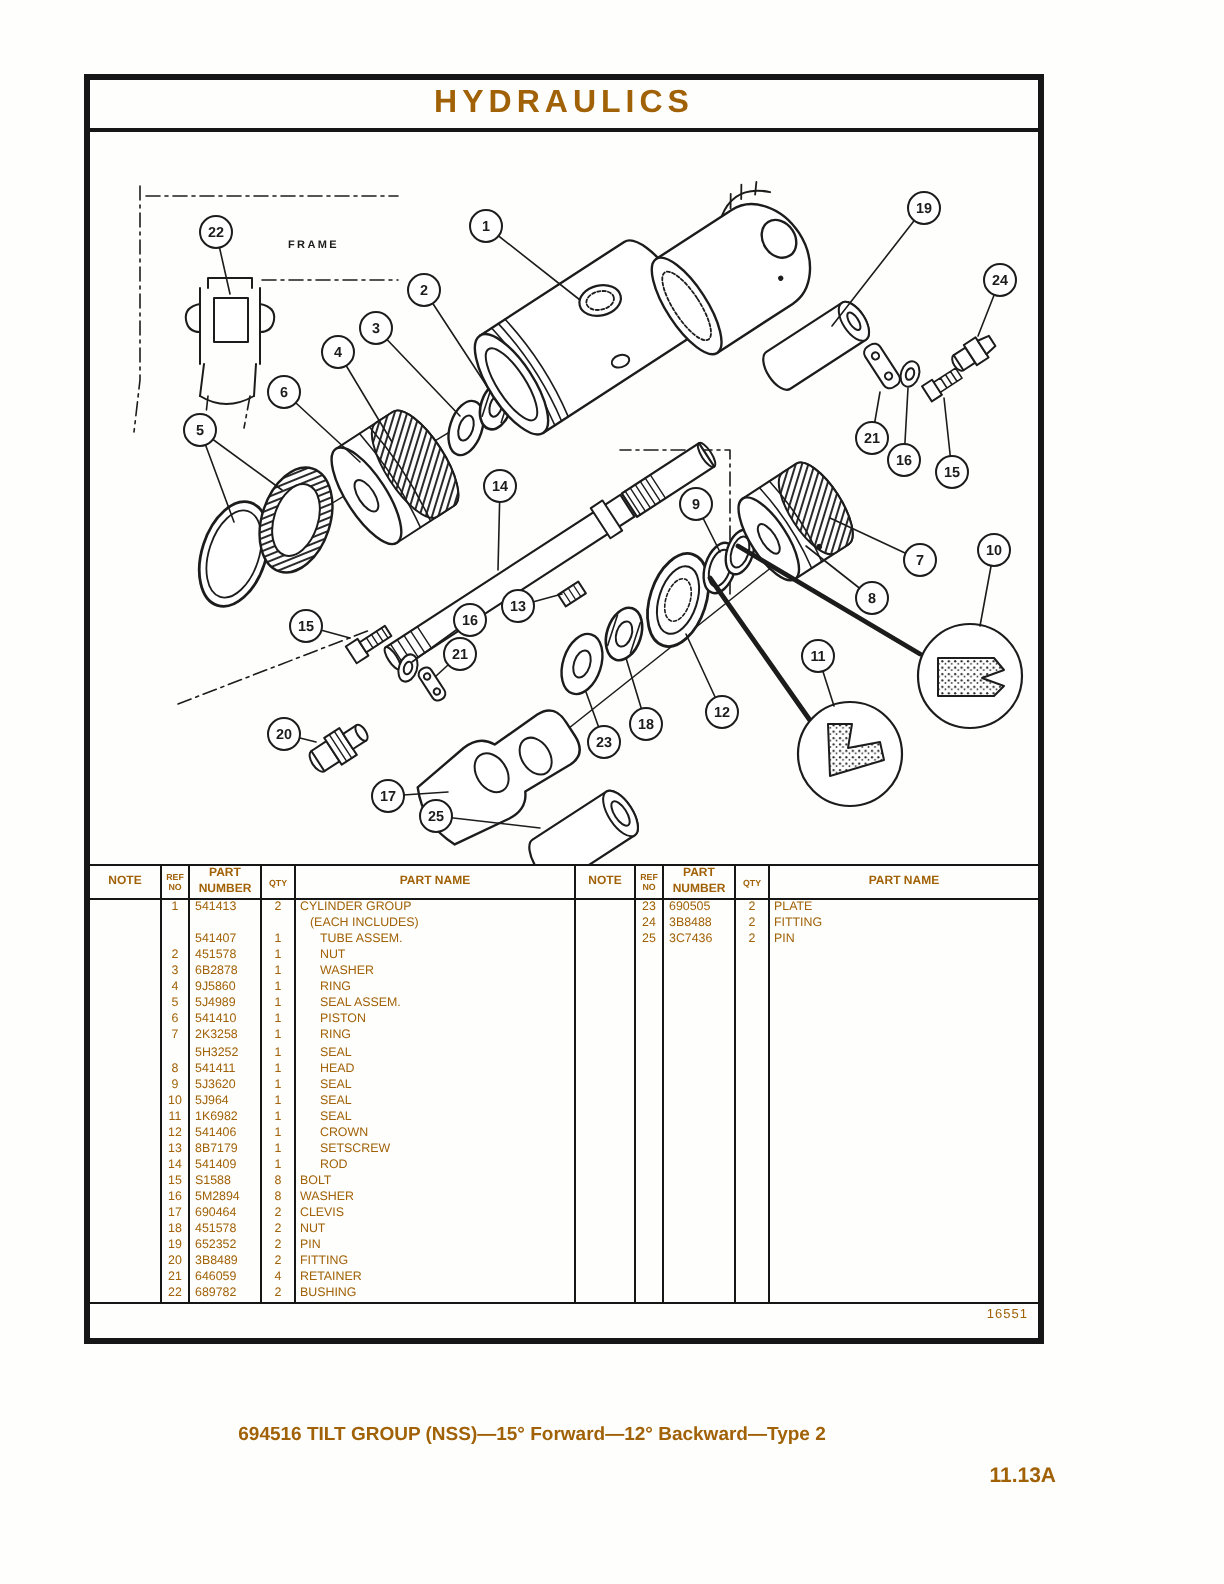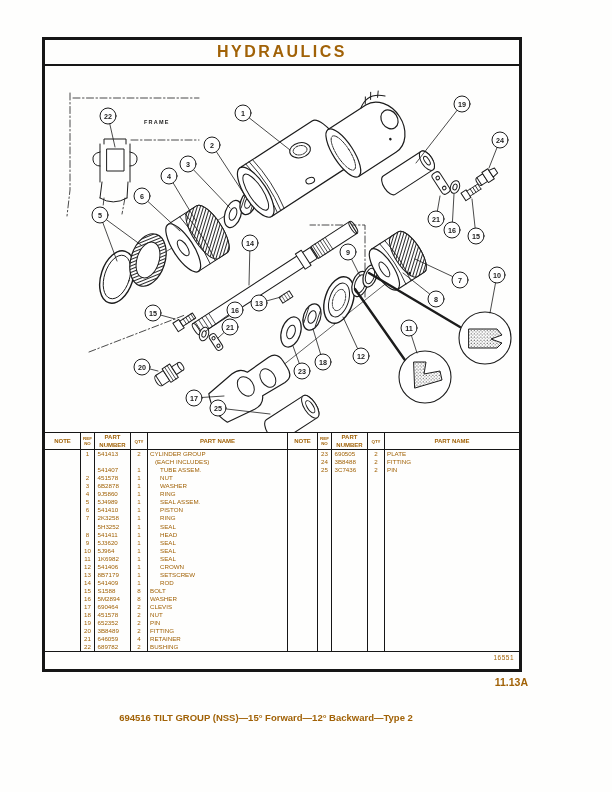--- a/index.html
+++ b/index.html
@@ -31,21 +31,21 @@
   .half.right .c-note{width:30px;}
   .col.c-ref div{text-align:center;}
   .col.c-num div{padding-left:2.5px;}
   .col.c-qty div{text-align:center;}
   .col.c-name div{padding-left:2px;}
   .half.right .col.c-name, .hc.last{border-right:none;}
   .fig-code{position:absolute;right:5px;top:614px;font-size:6.5px;letter-spacing:0.5px;}
   
   .caption{position:absolute;left:26px;top:676px;width:480px;text-align:center;
            font-weight:bold;font-size:9.5px;line-height:12.5px;margin-top:36px;}
-  .page-num{position:absolute;right:84px;top:676px;font-weight:bold;font-size:10.5px;}
+  .page-num{position:absolute;right:84px;top:732px;font-weight:bold;font-size:10.5px;}
   svg text{font-family:"Liberation Sans",sans-serif;}
 </style>
 </head>
 <body>
 
 <div class="page">
   <div class="frame">
     <div class="inner">
 
       <div class="title-bar">

